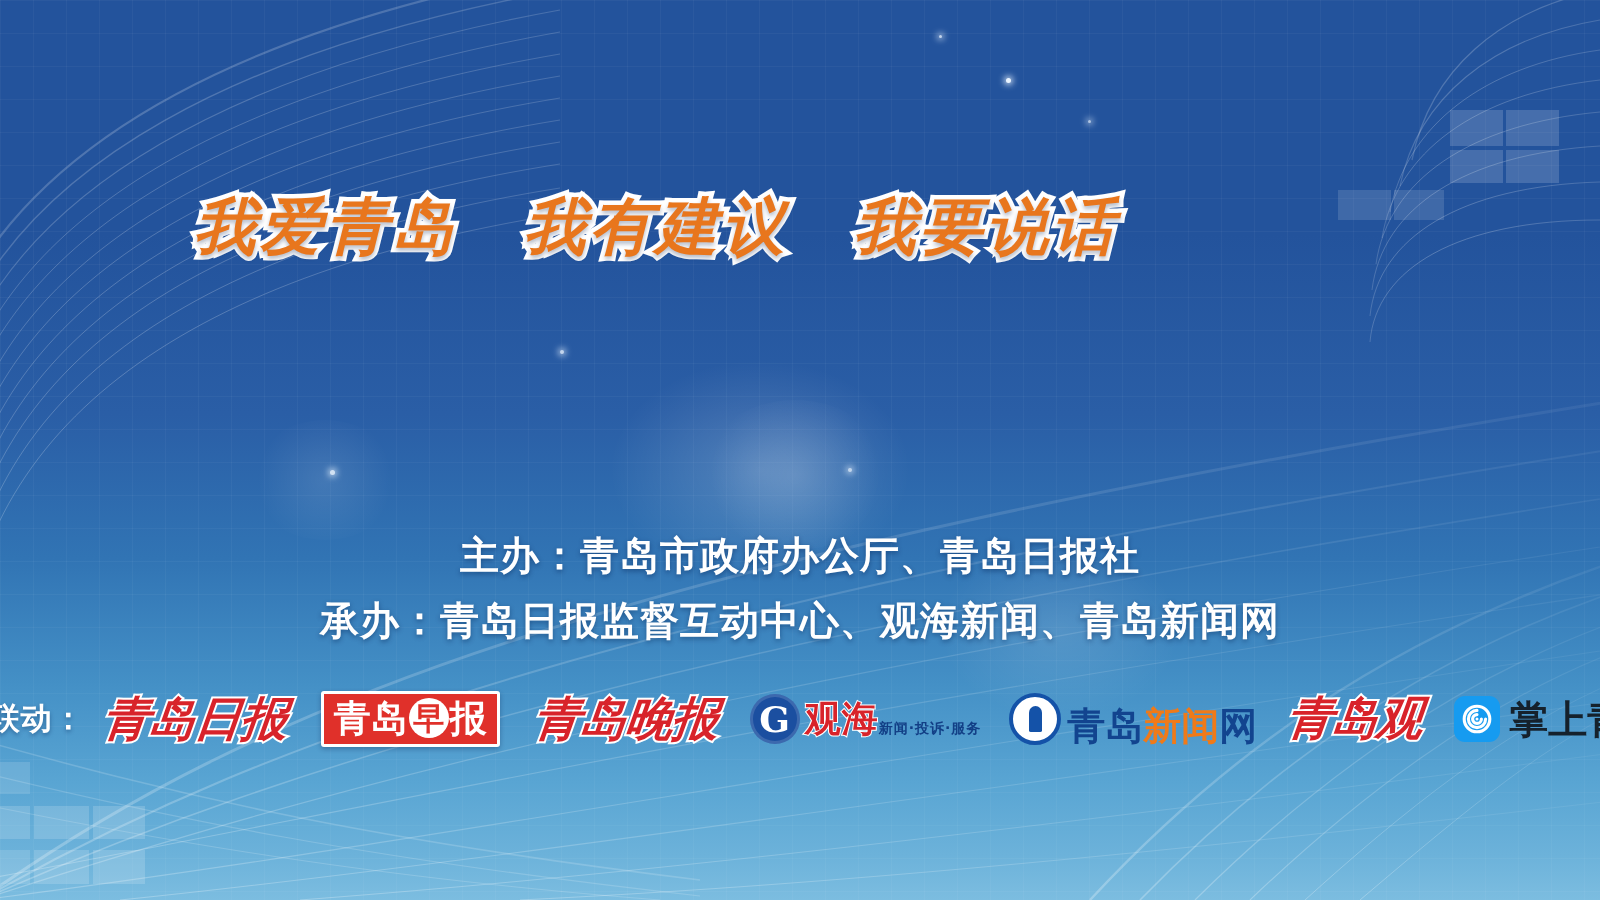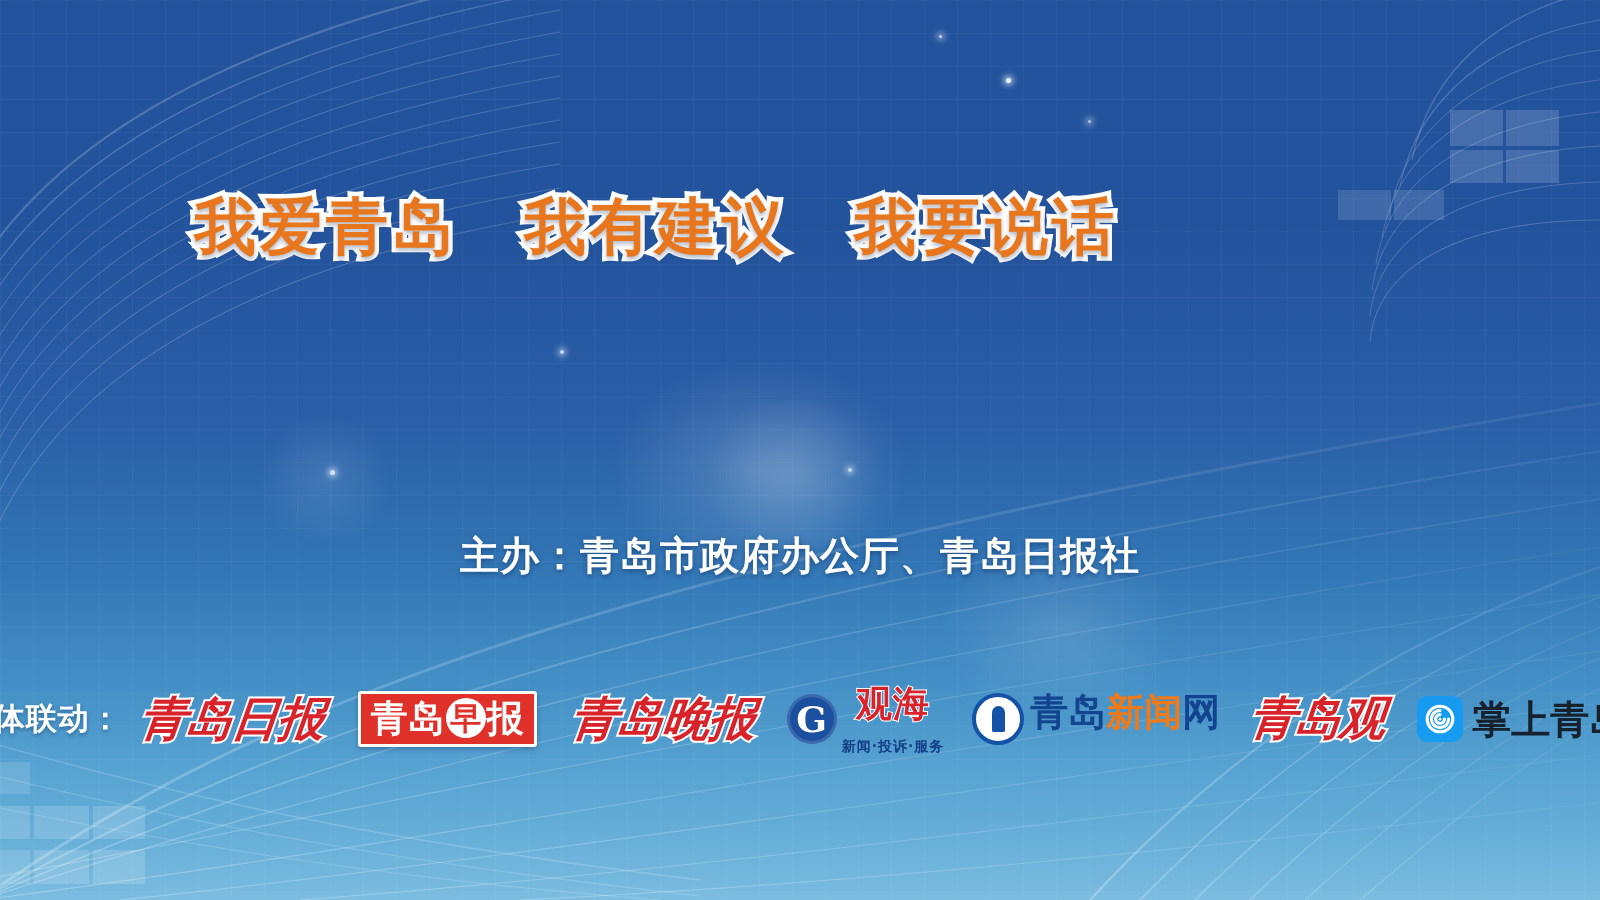--- a/index.html
+++ b/index.html
@@ -48,21 +48,21 @@
   }
   .sparkle{position:absolute;border-radius:50%;background:#eaf4ff;box-shadow:0 0 6px 2px rgba(230,242,255,.85);}
 
   svg.lines{position:absolute;inset:0;width:1600px;height:900px;}
 
   
   .content{position:absolute;inset:0;}
 
   .tagline{
     position:absolute;top:196px;left:0;width:1312px;text-align:center;
-    font-size:62px;line-height:1;font-weight:700;
+    font-size:62px;line-height:1;font-weight:700;font-style:italic;
     letter-spacing:4px;
     color:#e8761d;
     -webkit-text-stroke:9px #ffffff;
     paint-order:stroke fill;
     text-shadow:0 3px 4px rgba(0,30,80,.30);
     white-space:nowrap;
   }
 
   .maintitle{
     position:absolute;top:300px;left:0;width:1600px;text-align:center;
@@ -137,29 +137,29 @@
   
   .guanhai{margin:0 14px;display:flex;align-items:center;}
   .gh-mark{
     width:50px;height:50px;border-radius:50%;
     background:#1b4fa0;
     display:flex;align-items:center;justify-content:center;
     color:#ffffff;font-weight:700;font-size:36px;font-family:"DejaVu Serif","Liberation Serif",serif;
     margin-right:5px;
     box-shadow:inset 0 0 0 3px rgba(255,255,255,.15);
   }
-  .gh-txt{display:flex;flex-direction:column;align-items:center;line-height:1;}
+  .gh-txt{display:flex;flex-direction:row;align-items:center;line-height:1;}
   .gh-main{
     color:#d8232a;font-weight:700;font-size:36px;letter-spacing:1px;
     -webkit-text-stroke:2px #ffffff;paint-order:stroke fill;
   }
   .gh-sub{color:#123f86;font-weight:700;font-size:14px;letter-spacing:1px;margin-top:17px;}
 
   
-  .qdnews{margin:0 14px;display:flex;align-items:flex-start;}
+  .qdnews{margin:0 14px;display:flex;align-items:flex-end;}
   .qn-mark{
     width:44px;height:44px;border-radius:50%;
     background:#ffffff;border:4px solid #1452a8;
     display:flex;align-items:center;justify-content:center;
     margin-right:6px;position:relative;
   }
   .qn-mark .fig{width:13px;height:26px;background:#1452a8;border-radius:7px 7px 2px 2px;}
   .qn-txt{font-weight:700;font-size:38px;letter-spacing:0px;line-height:1;}
   .qn-a{color:#12448f;}
   .qn-b{color:#f07a18;}
@@ -282,20 +282,21 @@
     <div class="glow" style="left:700px;top:400px;width:190px;height:150px;opacity:.5;"></div>
     <div class="glow" style="left:250px;top:420px;width:150px;height:120px;opacity:.35;"></div>
   </div>
 
   <div class="content">
 
     <div class="tagline">我爱青岛　我有建议　我要说话</div>
 
 
     <div class="orgline org1">主办：青岛市政府办公厅、青岛日报社</div>
+    <div class="orgline org2">承办：青岛日报监督互动中心、观海新闻、青岛新闻网</div>
 
     <div class="media-row">
 
       <div class="media-label">媒体联动：</div>
 
       <div class="logo">
         <span class="script-red s-ribao">青岛日报</span>
       </div>
 
       <div class="logo zaobao">

